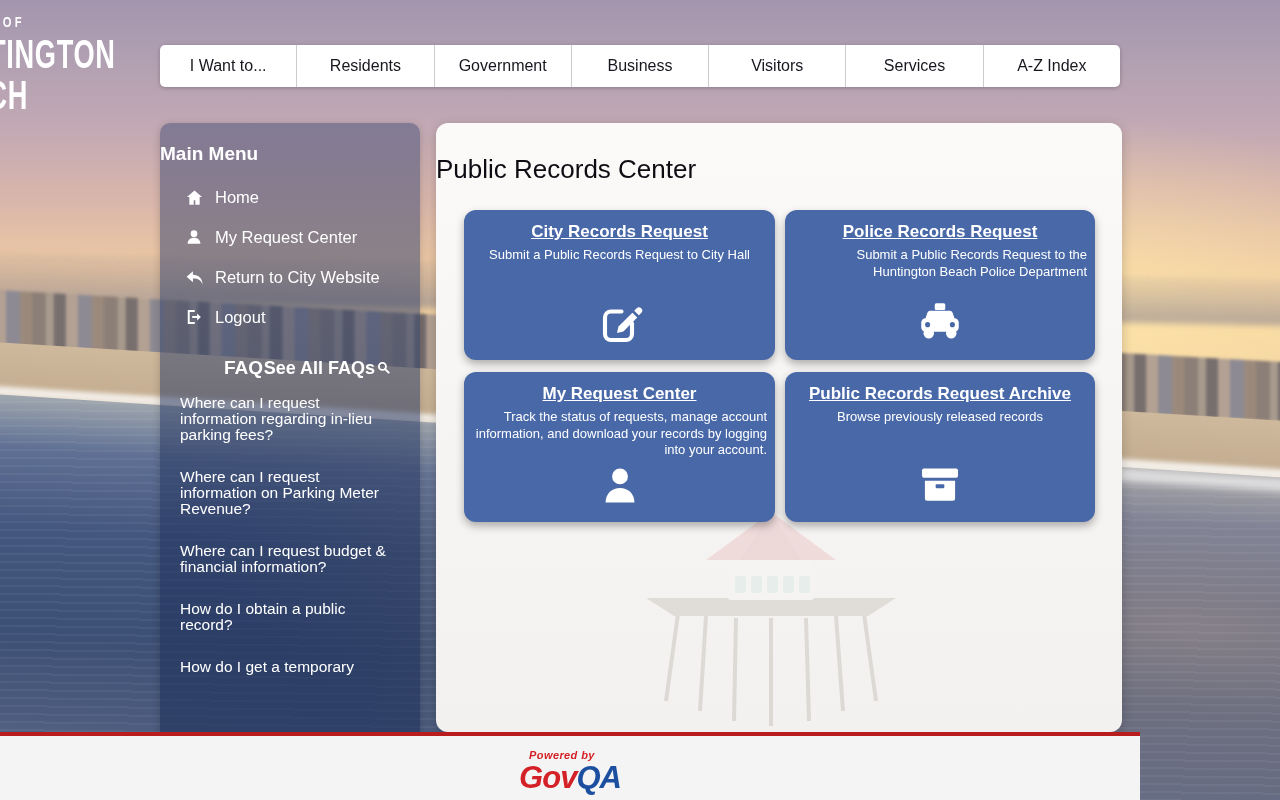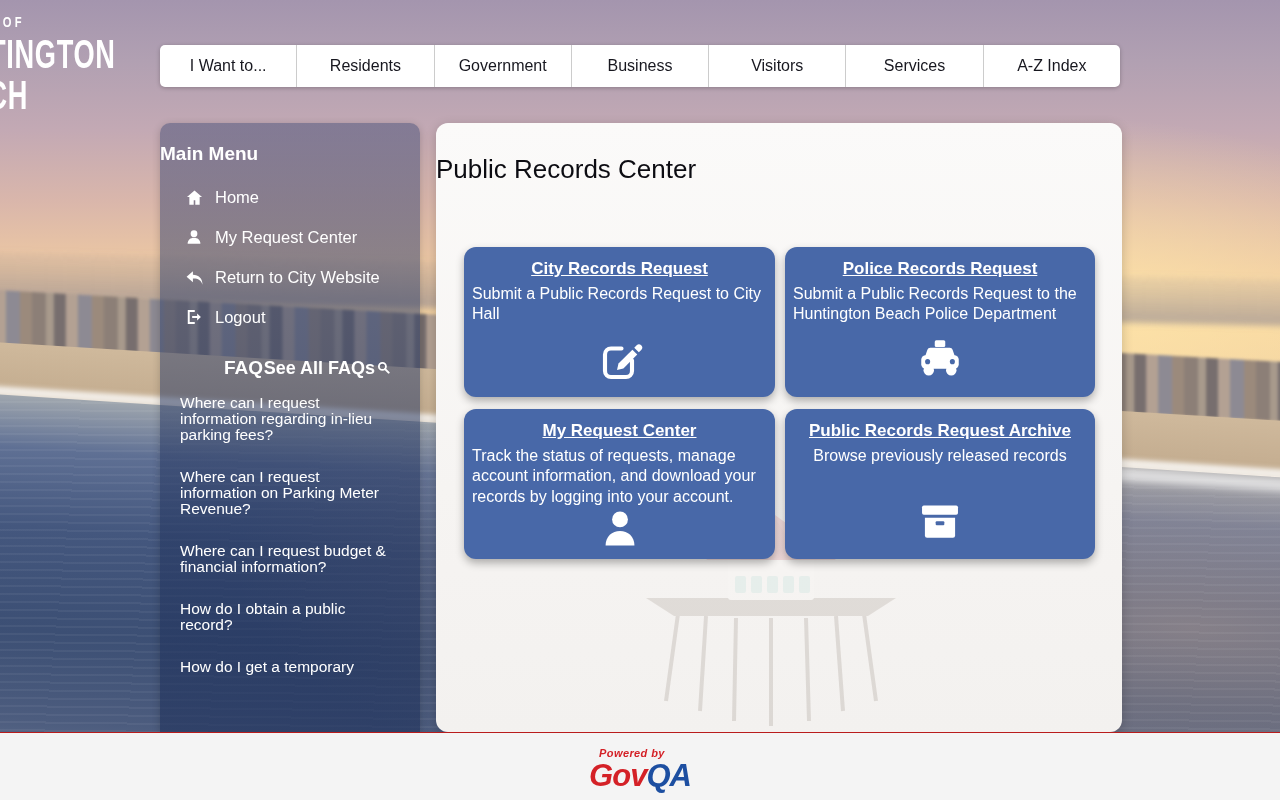--- a/index.html
+++ b/index.html
@@ -59,34 +59,34 @@
   .see-all { font-size:18px; font-weight:700; display:flex; align-items:center; gap:2px; cursor:pointer; }
   .faq-list { list-style:none; padding:0 30px 0 20px; }
   .faq-item { font-size:15.5px; line-height:16px; font-weight:500; margin-bottom:26px; cursor:pointer; }
 
   
   .panel { position:absolute; left:436px; top:123px; width:686px; height:609px;
     background:linear-gradient(180deg,#fbfaf9 0%,#f6f4f2 60%,#f3f1ef 100%);
     border-radius:12px; box-shadow:0 3px 12px rgba(0,0,0,.2); overflow:hidden; }
   .page-title { text-align:left; margin-top:31px; font-size:26px; font-weight:400; color:#0c0c12; }
   .cards { position:absolute; left:28px; top:87px; width:634px; display:grid;
-    grid-template-columns:311px 310px; gap:12px 10px;margin-top:37px; }
+    grid-template-columns:311px 310px; gap:12px 10px; }
   .card { background:#4868a8; border-radius:12px; height:150px; color:#fff; cursor:pointer;
     display:flex; flex-direction:column; align-items:center; padding:12px 8px 14px;
     box-shadow:0 4px 8px rgba(0,0,0,.3); }
   .card-title { font-size:17px; font-weight:700; text-decoration:underline; margin-bottom:5px; color:#fff; }
-  .card-desc { font-size:16px; line-height:1.28; text-align:left; font-weight:500; }
+  .card-desc { font-size:13px; line-height:1.28; text-align:right; font-weight:500; }
   .card-icon { margin-top:auto; display:flex; }
 
   
   .pier { position:absolute; left:200px; top:383px; opacity:.16; pointer-events:none; }
 
   
-  .footer { position:absolute; left:0; top:732px; width:1280px; height:68px; background:#f4f4f4;
-    border-top:1px solid #b91c1c; display:flex; align-items:center; justify-content:center; }
+  .footer { position:absolute; left:0; top:732px; width:1140px; height:68px; background:#f4f4f4;
+    border-top:4px solid #b91c1c; display:flex; align-items:center; justify-content:center; }
   .govqa { cursor:pointer; }
   .powered { color:#d42127; font-style:italic; font-weight:700; font-size:11px; margin-left:10px;
     letter-spacing:.4px; display:inline-block; }
   .brand { font-size:31px; font-weight:800; font-style:italic; letter-spacing:-1px; line-height:29px; }
   .brand-gov { color:#d42127; }
   .brand-qa { color:#1d4fa1; }
 </style>
 </head>
 <body>
 

